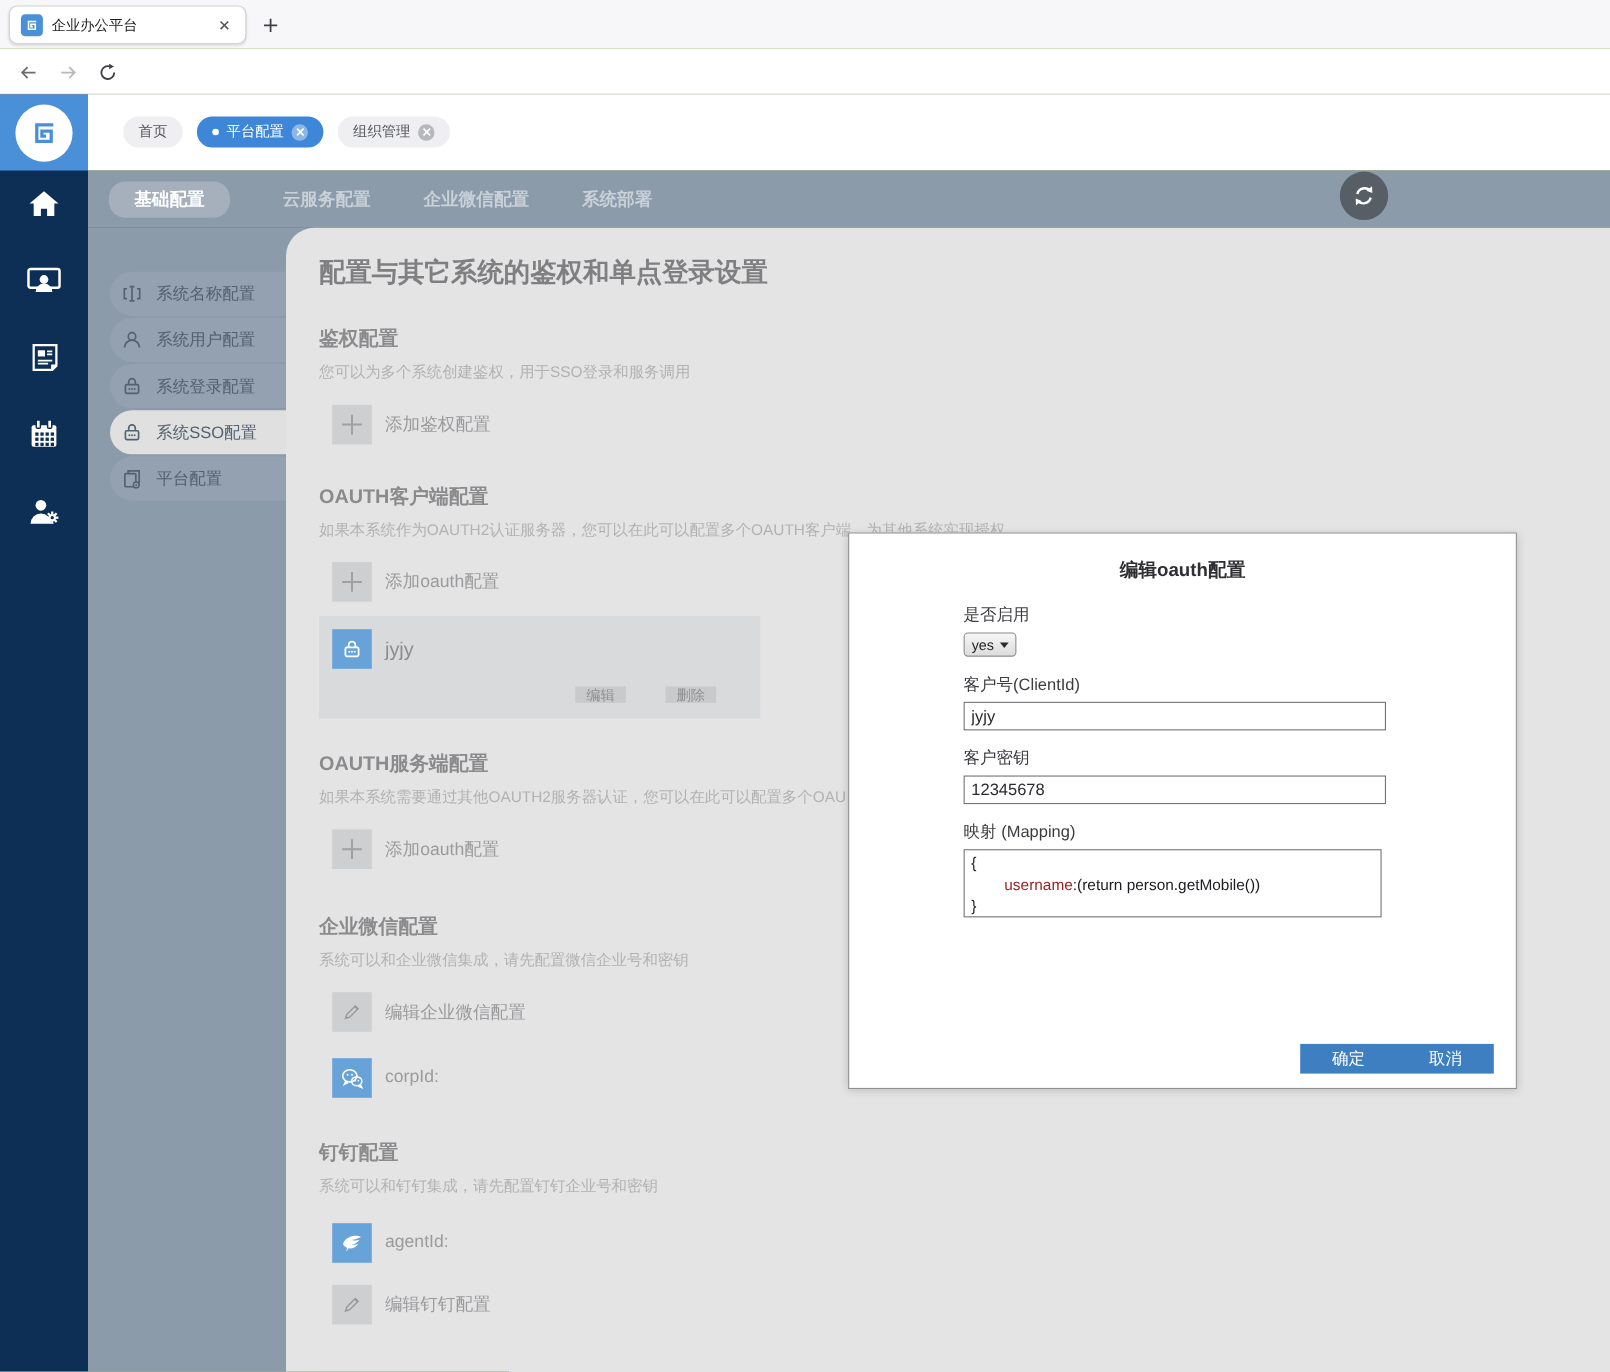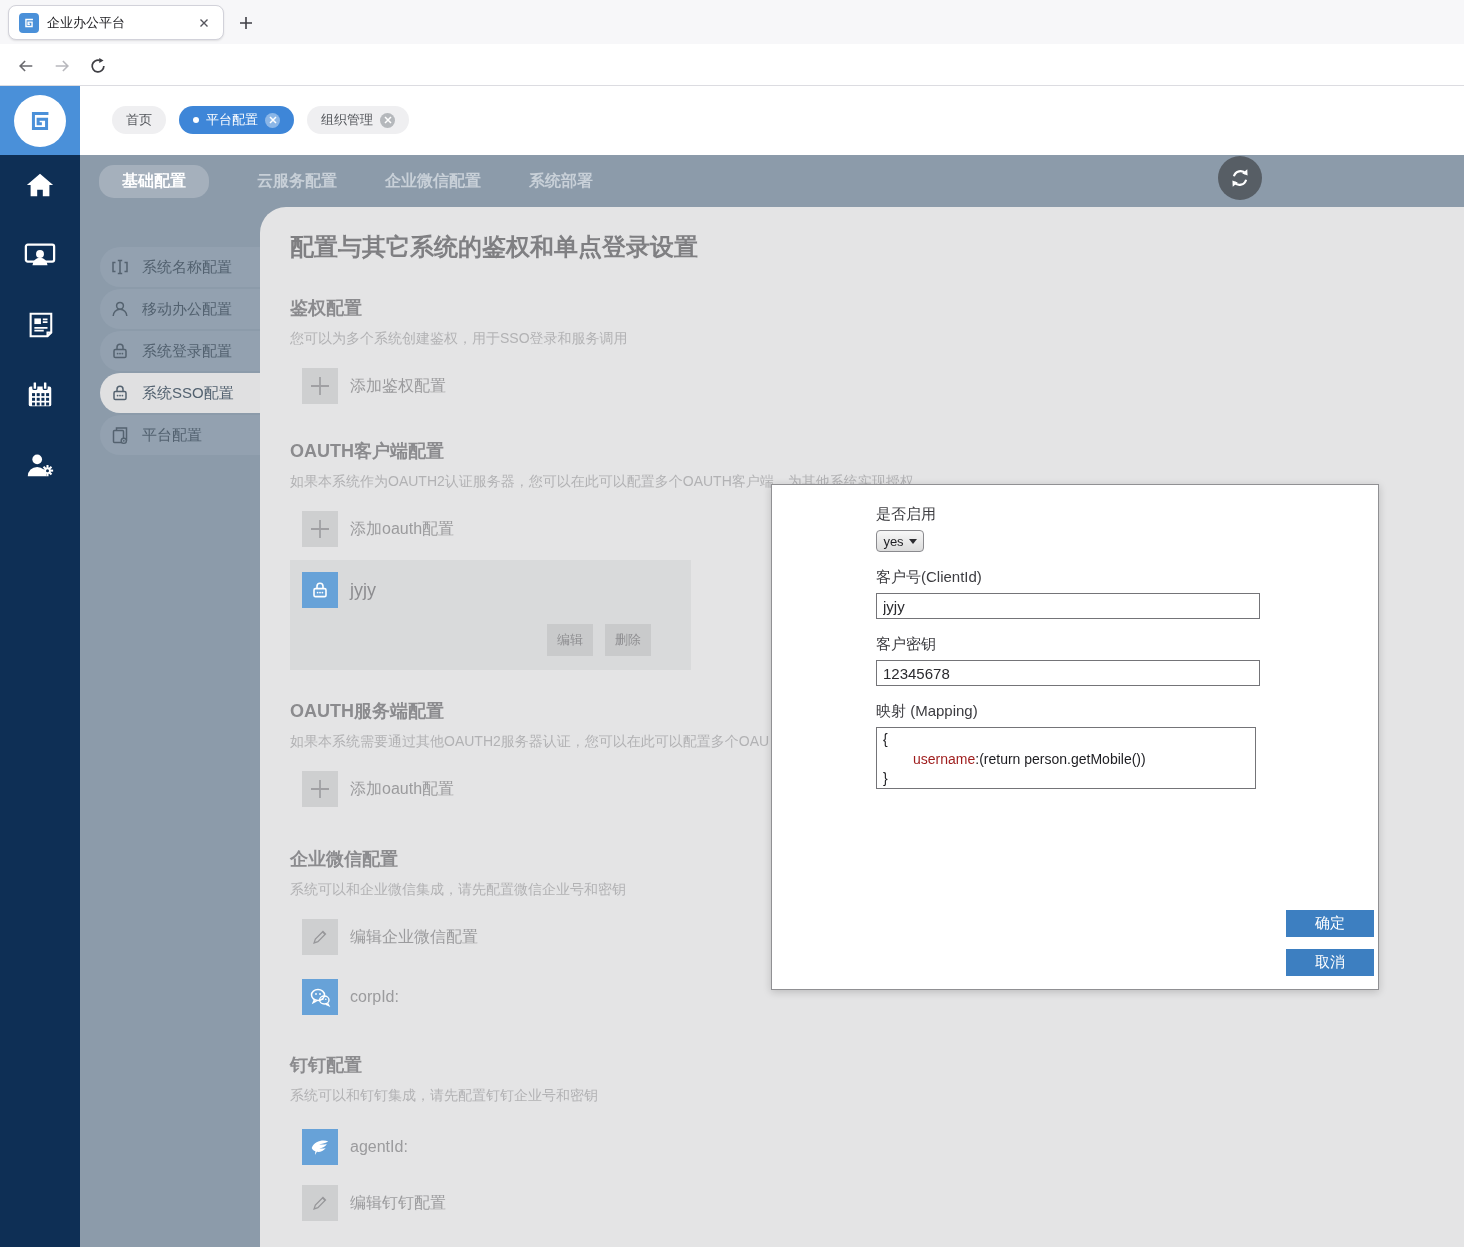--- a/index.html
+++ b/index.html
@@ -64,40 +64,40 @@
   .tile { width:36px; height:36px; display:flex; align-items:center; justify-content:center; flex:none; }
   .tile.gray { background:#cecfd0; }
   .tile.blue { background:#67a2d8; }
   .action .lbl { font-size:16px; color:#9b9b9d; }
   .mt-s0 { margin-top:33px; } .mt-s1 { margin-top:35px; } .mt-s2 { margin-top:29px; }
   .mt-s3 { margin-top:40px; } .mt-s4 { margin-top:38px; } .mt-gap { margin-top:24px; }
   .card { margin-top:13px; width:401px; background:#d9dadb; padding:12px 0 12px 12px; }
   .card-head { display:flex; align-items:center; gap:12px; }
   .card-name { font-size:18px; color:#8d8d90; }
   .card-btns { display:flex; justify-content:flex-end; gap:12px; margin:16px 40px 2px 0; }
-  .btn-sm { width:46px; height:32px; background:#c9cacb; color:#8f8f92; font-size:13px;
-            display:flex; align-items:center; justify-content:center; }
+  .btn-sm { width:46px; height:15px; background:#c9cacb; color:#8f8f92; font-size:13px;
+            display:flex; align-items:center; justify-content:center;margin-left:24px; }
 
   
   .modal { position:absolute; left:771px; top:484px; width:608px; height:506px; background:#fff;
            border:1px solid #909093; box-shadow:0 2px 8px rgba(0,0,0,.18); z-index:10; }
   .modal-title { text-align:center; margin-top:22px; font-size:17px; font-weight:bold; color:#2f2f33; }
   .modal-body { margin:20px 0 0 104px; }
   .flabel { display:block; font-size:15px; color:#3c3c40; margin-top:16px; }
   .selbox { margin-top:6px; width:48px; height:22px; border:1px solid #8a8a8e; border-radius:4px;
             background:linear-gradient(#f7f7f7,#dcdcdc); display:flex; align-items:center; justify-content:center;
             gap:5px; font-size:13px; color:#1f1f23; }
   .chev { width:0; height:0; border-left:4px solid transparent; border-right:4px solid transparent; border-top:5px solid #2c2c30; }
   .tinput { margin-top:6px; width:384px; height:26px; border:1px solid #747478; background:#fff;
             font-size:15px; color:#2a2a2e; padding:0 6px; font-family:"Liberation Sans",sans-serif; }
   .mapbox { margin-top:6px; width:380px; height:62px; border:1px solid #747478; background:#fff;
             font-size:14px; color:#1c1c20; padding:2px 6px; line-height:1.4; }
   .map-indent { padding-left:30px; }
   .map-key { color:#9e1b1b; }
-  .modal-btns { position:absolute; right:4px; bottom:13px; display:flex; gap:12px;flex-direction:column; }
+  .modal-btns { position:absolute; right:20px; bottom:13px; display:flex; gap:0; }
   .btn-primary { width:88px; height:27px; background:#3d7fc1; color:#fff; font-size:15px; border:none;
                  display:flex; align-items:center; justify-content:center; }
   svg { display:block; }
 </style>
 </head>
 <body>
 
 <div id="page">
 
   <div class="tabstrip">
@@ -271,21 +271,21 @@
       </span>
       <span>系统名称配置</span>
     </div>
     <div class="sm-item">
       <span>
         <svg width="20" height="20" viewBox="0 0 20 20">
             <circle cx="10" cy="6.8" r="3.4" stroke="#54626f" stroke-width="1.5" fill="none"></circle>
             <path d="M3.2 17 A6.8 6.8 0 0 1 16.8 17" stroke="#54626f" stroke-width="1.5" fill="none"></path>
           </svg>
       </span>
-      <span>移动办公配置</span>
+      <span>系统用户配置</span>
     </div>
     <div class="sm-item">
       <span>
         <svg width="20" height="20" viewBox="0 0 20 20">
             <rect x="4" y="8.6" width="12" height="8" rx="1.4" stroke="#54626f" stroke-width="1.5" fill="none"></rect>
             <path d="M7 8.6 V6.2 A3 3 0 0 1 13 6.2 V8.6" stroke="#54626f" stroke-width="1.5" fill="none"></path>
             <g fill="#54626f">
               <circle cx="7.6" cy="12.6" r="0.9"></circle>
               <circle cx="10" cy="12.6" r="0.9"></circle>
               <circle cx="12.4" cy="12.6" r="0.9"></circle>
@@ -429,20 +429,21 @@
           <svg width="22" height="22" viewBox="0 0 26 26">
               <path d="M16 7 L19 10 M6 20 L7.5 15.5 L16.5 6.5 L19.5 9.5 L10.5 18.5 L6 20 Z" stroke="#97979a" stroke-width="1.5" fill="none"></path>
             </svg>
         </span>
         <span class="lbl">编辑钉钉配置</span>
       </div>
     </div>
   </div>
 
   <div class="modal">
+    <div class="modal-title">编辑oauth配置</div>
     <div class="modal-body">
       <label class="flabel" style="margin-top:0;">是否启用</label>
       <div class="selbox">
         <span>yes</span>
         <span class="chev"></span>
       </div>
       <label class="flabel">客户号(ClientId)</label>
       <input class="tinput" type="text" value="jyjy" style="">
       <label class="flabel">客户密钥</label>
       <input class="tinput" type="text" value="12345678" style="">

